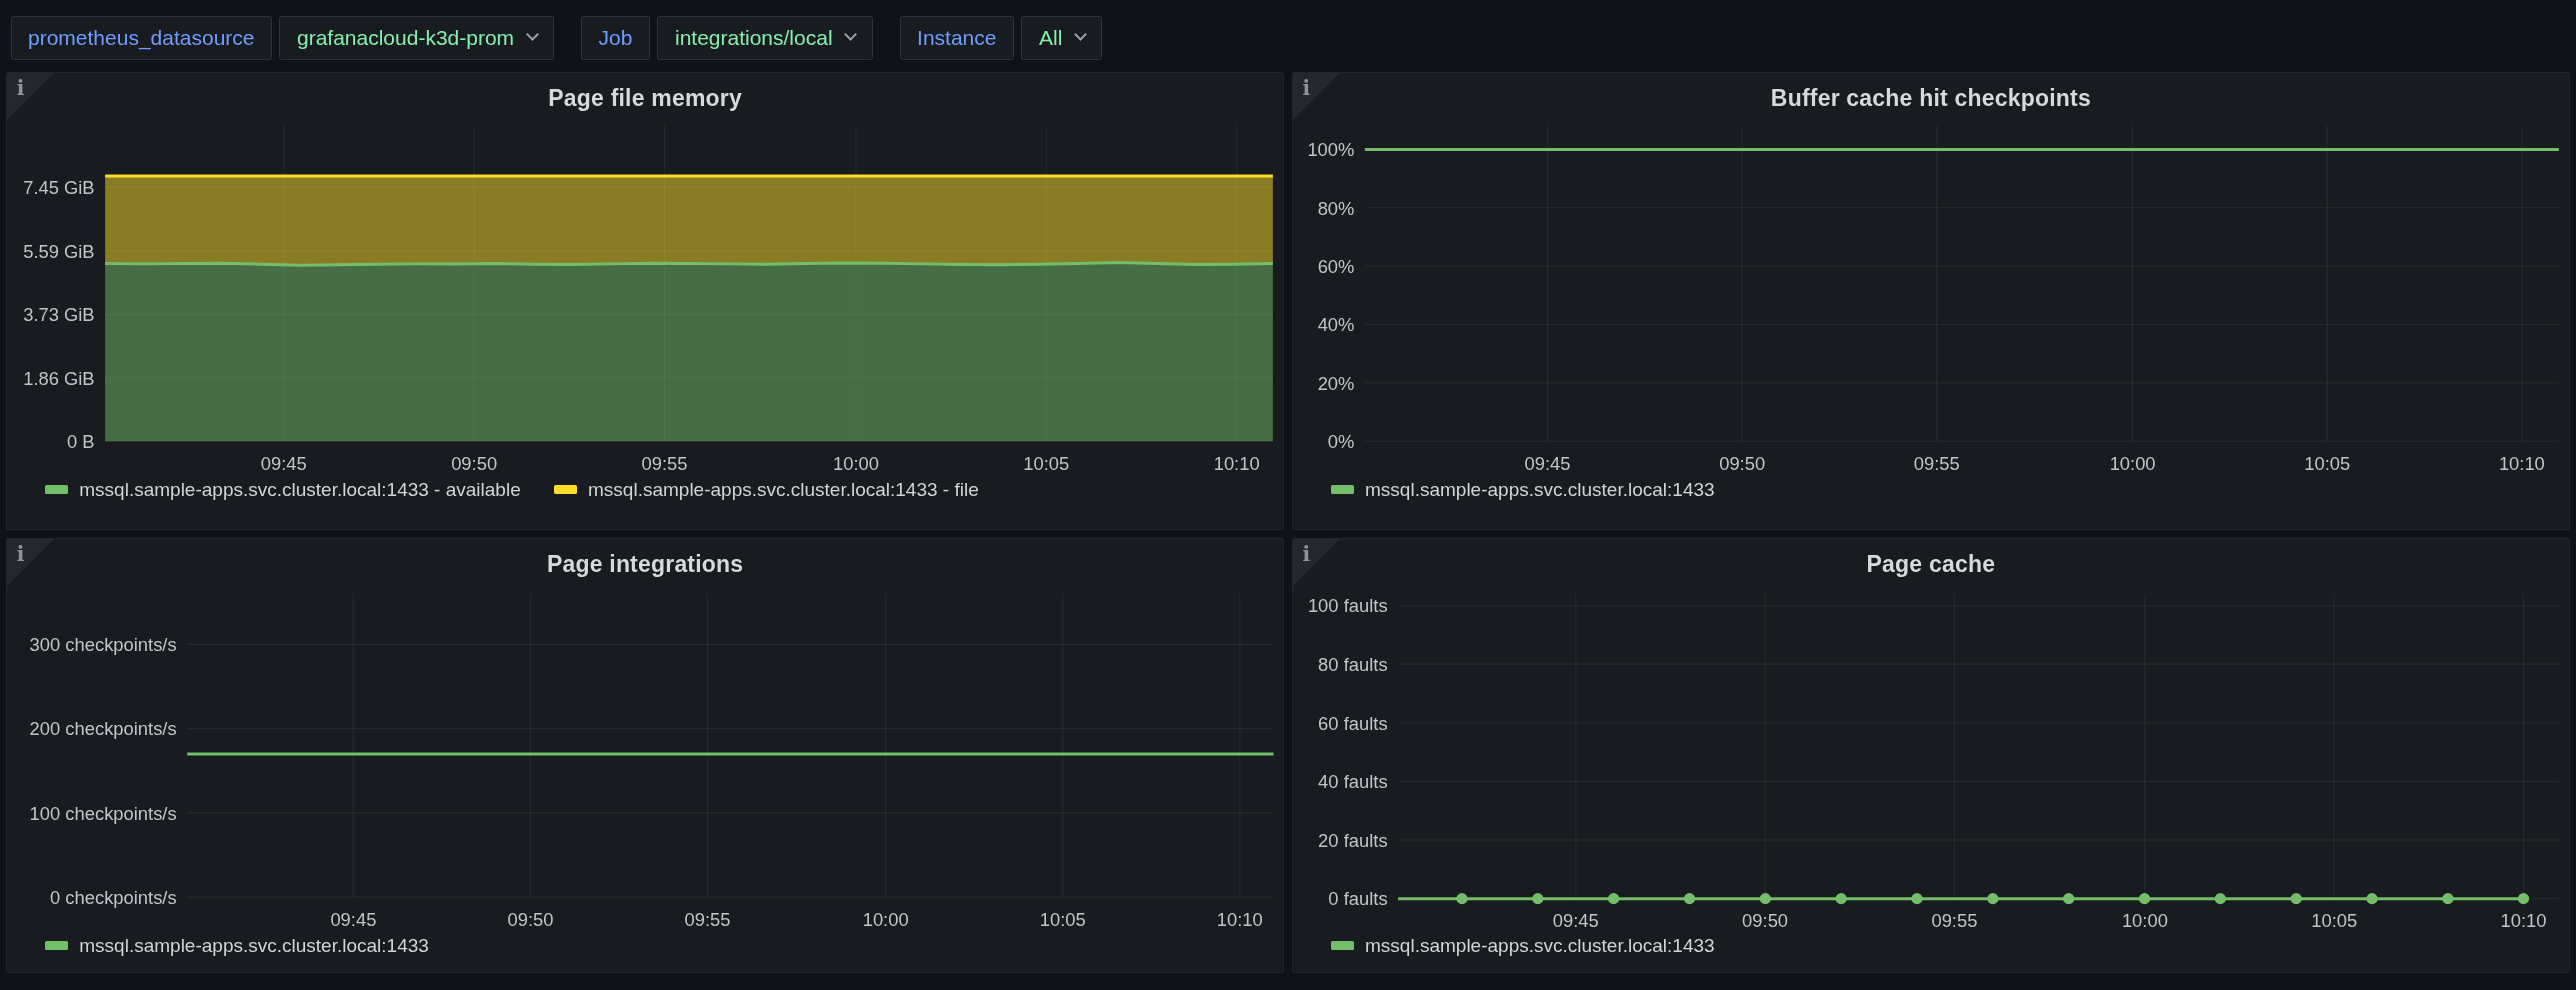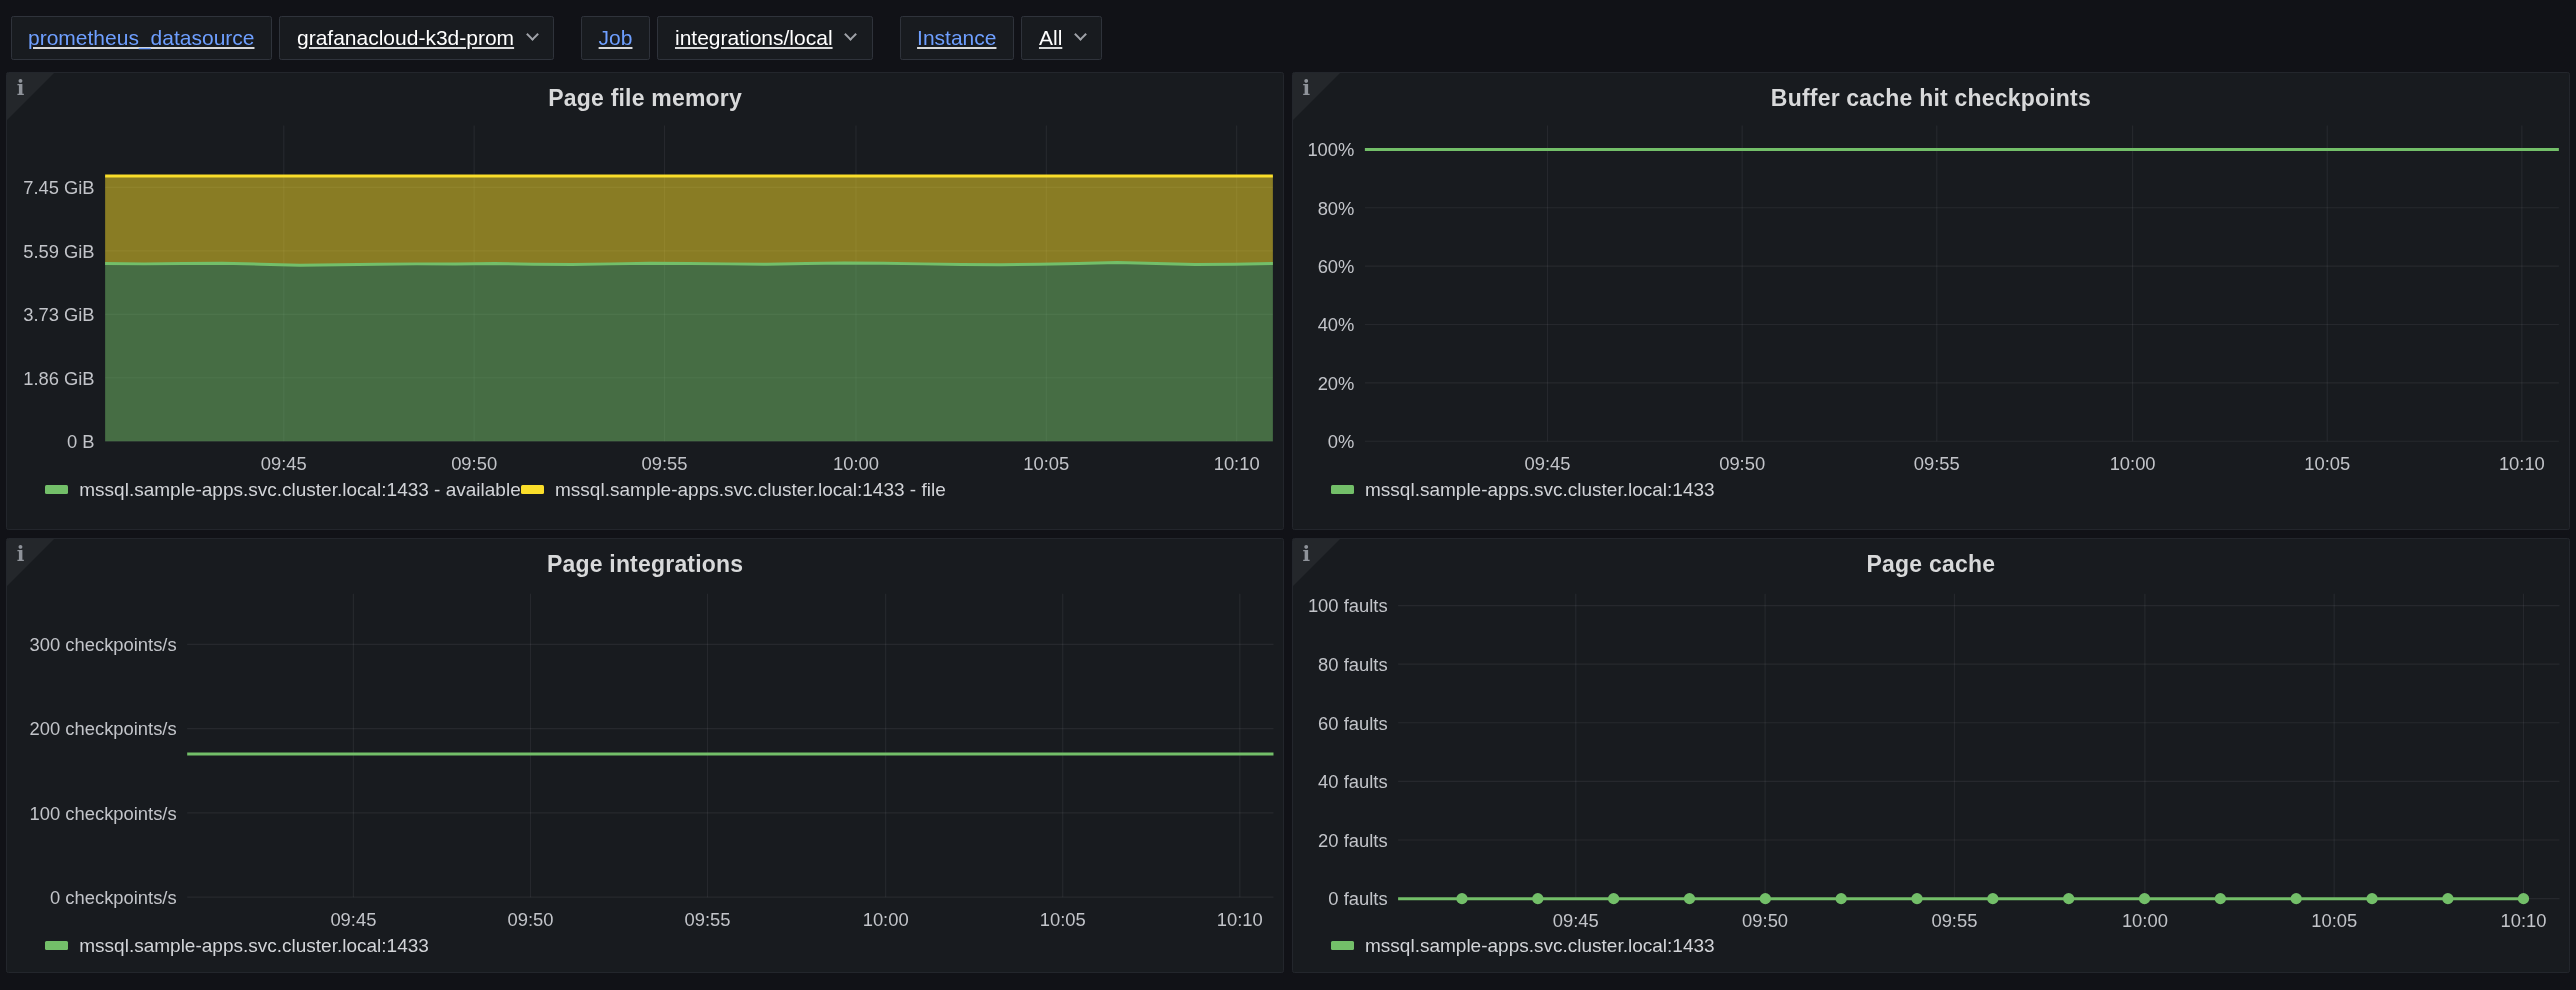--- a/index.html
+++ b/index.html
@@ -6,28 +6,28 @@
   html, body { width: 2576px; height: 991px; overflow: hidden; }
   body {
     background: #111217;
     font-family: "Liberation Sans", sans-serif;
     color: #d8d9da;
   }
   .page { position: relative; width: 2576px; height: 991px; padding: 6px 6px 0 6px; }
 
   
   .toolbar { display: flex; align-items: center; gap: 27px; padding: 7.5px 4.5px 10.5px 4.5px; height: 66px; }
-  .var-group { display: flex; align-items: center; gap: 7.5px; text-decoration: underline; }
+  .var-group { display: flex; align-items: center; gap: 7.5px; }
   .chip {
     display: flex; align-items: center; height: 44px; padding: 0 16.5px;
     background: #181b1f; border: 0.8px solid #2f333b; border-radius: 2.3px;
     font-size: 21px; line-height: 1;
   }
   .chip.label { color: #6e9fff; font-weight: 500; }
-  .chip.value { color: #ffffff; cursor: pointer; }
+  .chip.value { color: #86efac; cursor: pointer; }
   .chev {
     width: 9px; height: 9px; margin-left: 13.5px; margin-top: -5.3px;
     border-right: 2.3px solid #9fa2a8; border-bottom: 2.3px solid #9fa2a8;
     transform: rotate(45deg); flex: 0 0 auto;
   }
 
   
   .grid {
     display: grid; grid-template-columns: 1fr 1fr; grid-template-rows: 458px 435px;
     gap: 7.5px; width: 2564px;
@@ -46,21 +46,21 @@
     border-top: 47px solid rgba(255,255,255,0.055);
     border-right: 47px solid transparent; cursor: pointer;
   }
   .info-corner .i-glyph {
     position: absolute; top: -44px; left: 9.8px;
     font-family: "DejaVu Serif", serif; font-weight: 700; font-size: 20px; color: #8f939a;
   }
   .chart-svg { position: absolute; top: 0; left: 0; z-index: 1; }
 
   .legend {
-    position: absolute; left: 38px; display: flex; align-items: center; z-index: 2;
+    position: absolute; left: 38px; display: flex; align-items: center; gap: 33px; z-index: 2;
   }
   .legend-item { display: flex; align-items: center; cursor: pointer; }
   .legend-swatch { width: 23px; height: 9.8px; border-radius: 1.5px; margin-right: 11.3px; flex: 0 0 auto; }
   .legend-label { font-size: 19px; color: #d2d4d8; white-space: nowrap; }
 </style>
 </head>
 <body>
 
 <div class="page">
 

